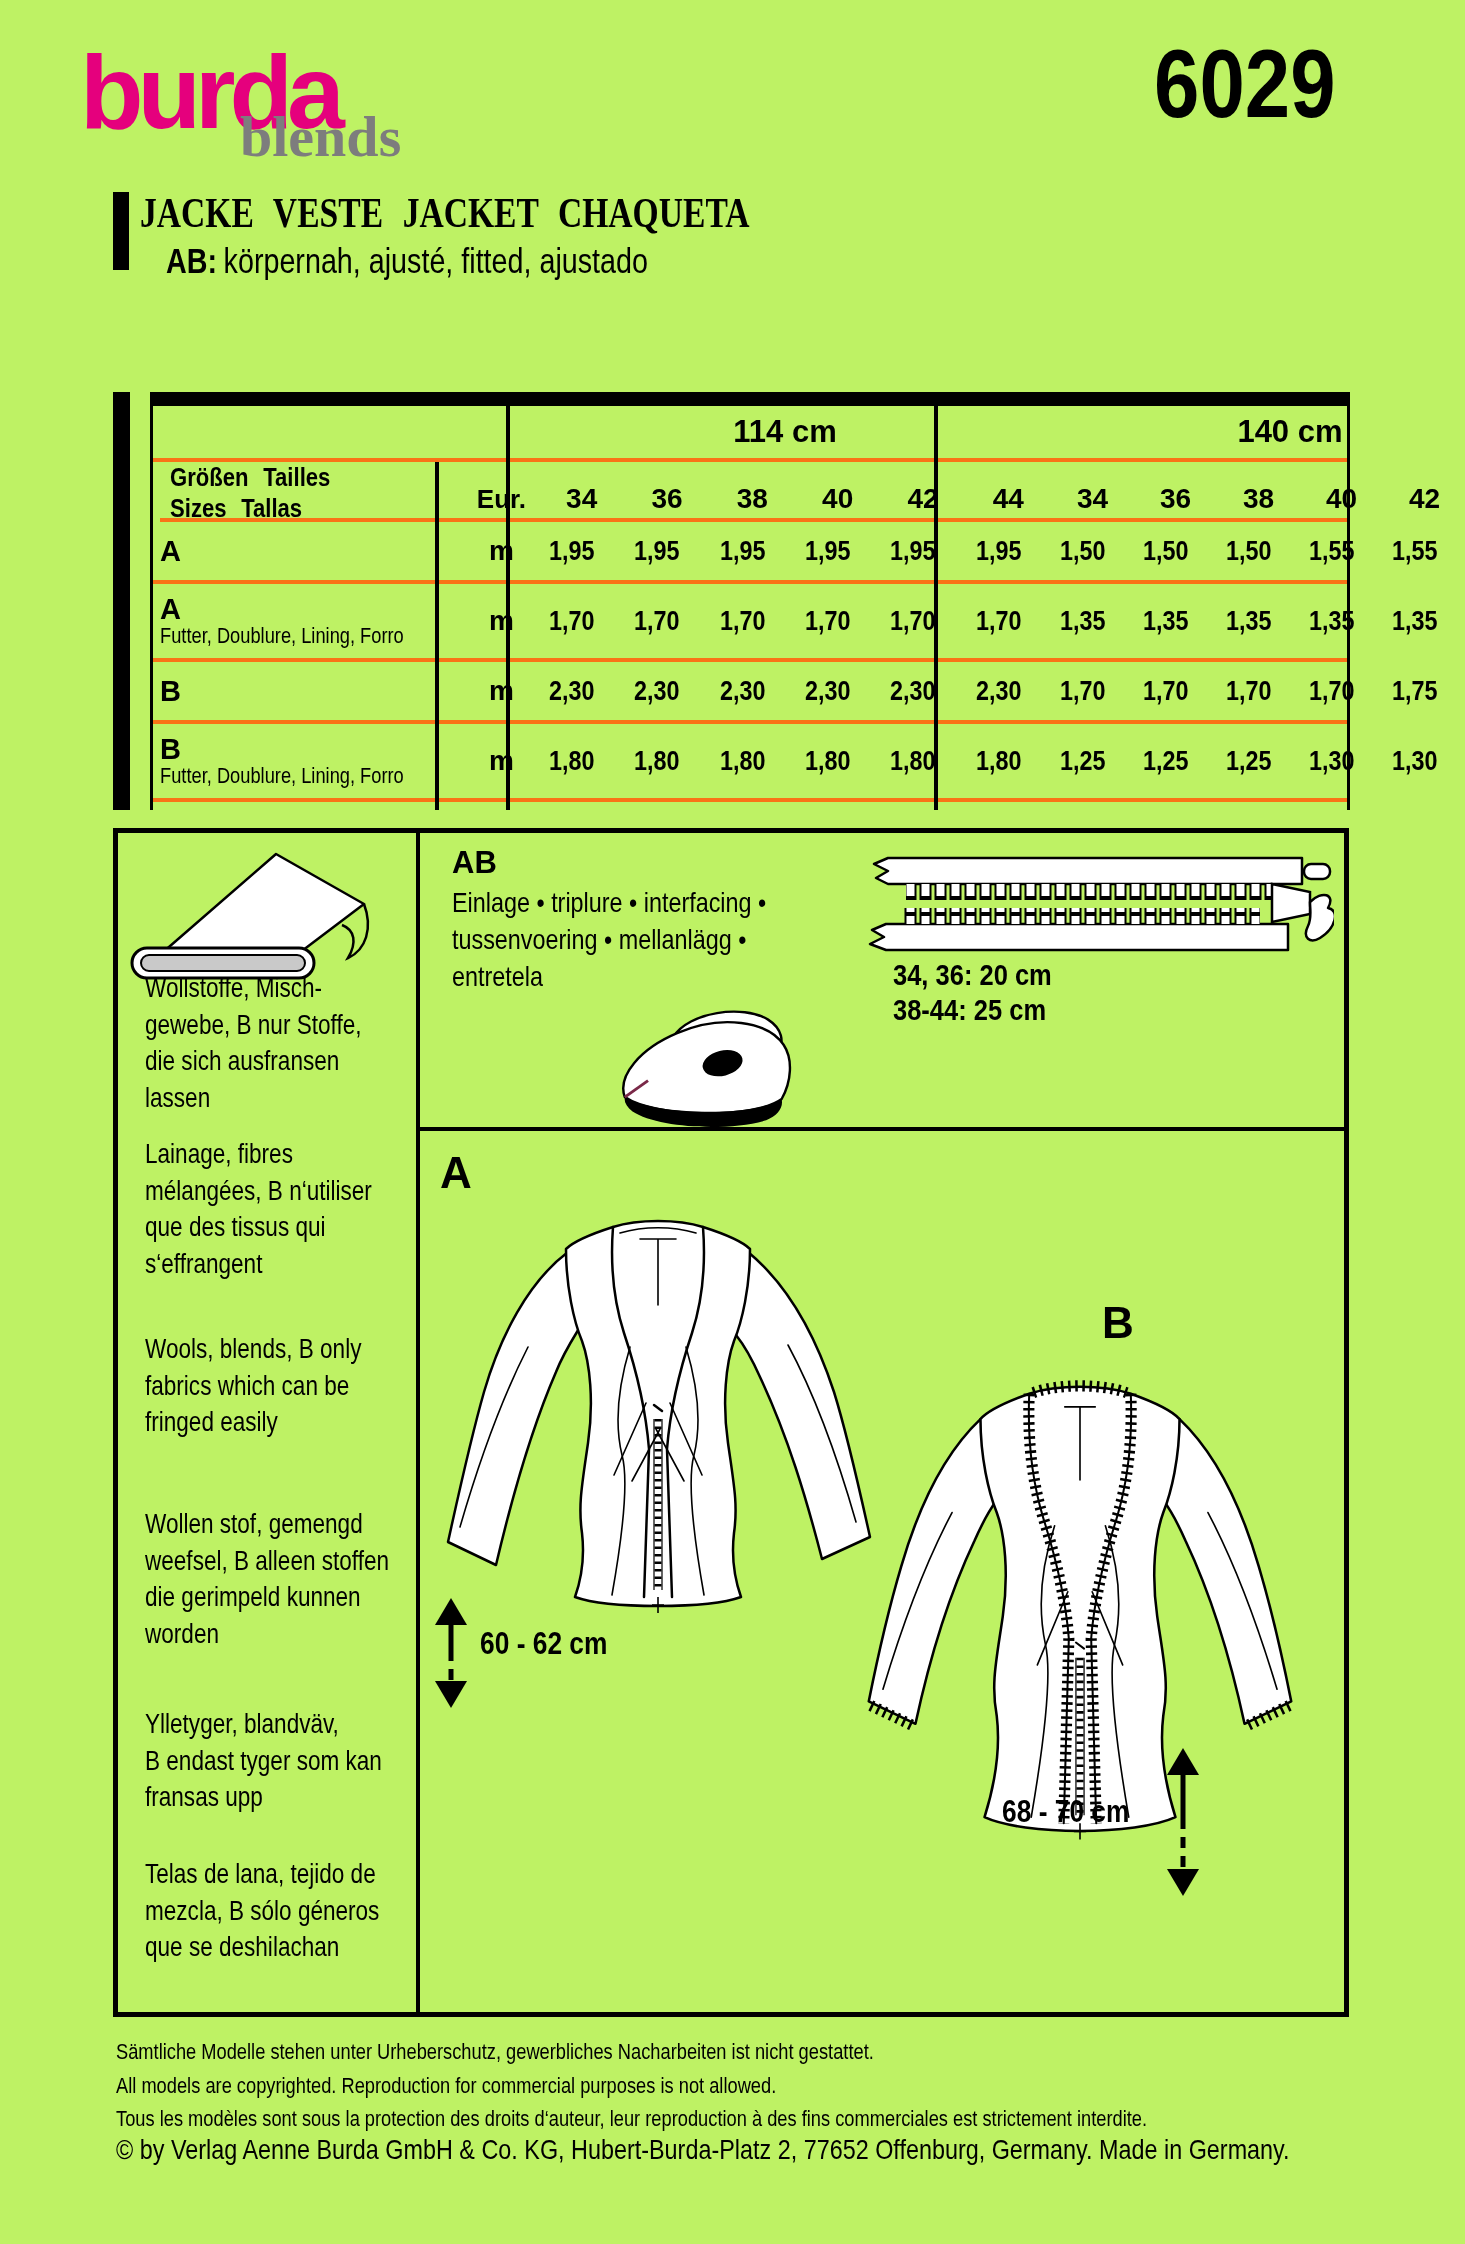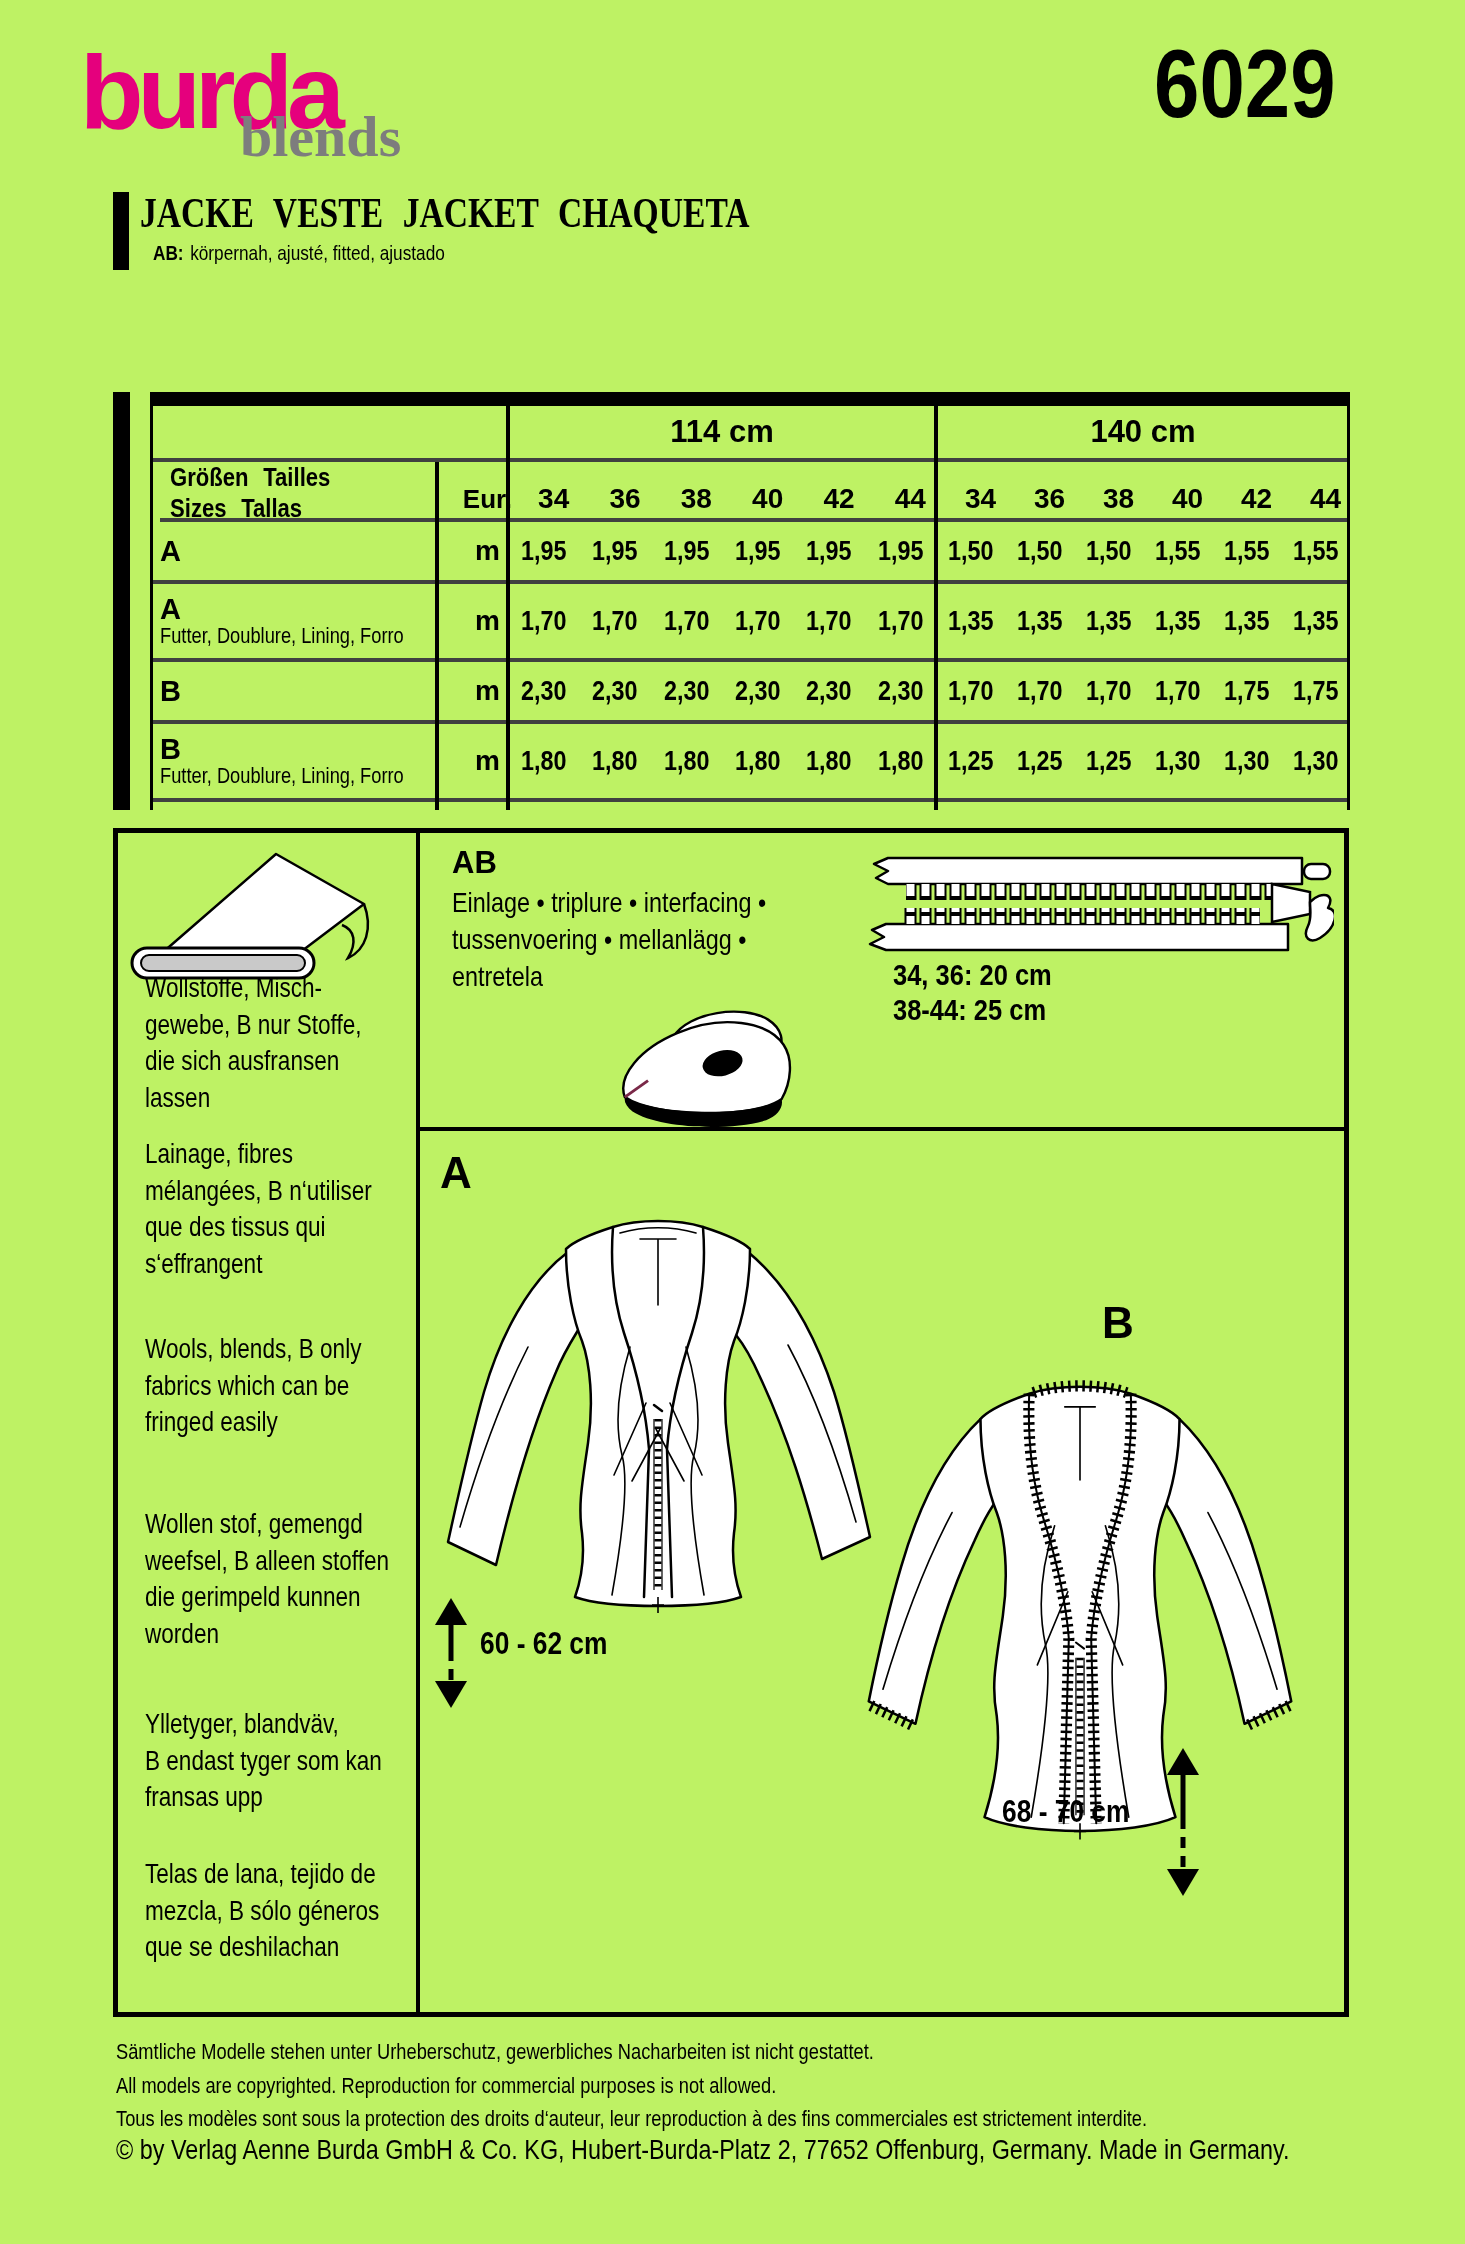--- a/index.html
+++ b/index.html
@@ -11,27 +11,27 @@
   .sx82{display:inline-block;transform:scaleX(.82);transform-origin:left top;}
   .sx85{display:inline-block;transform:scaleX(.85);transform-origin:left top;white-space:nowrap;}
   .sxc{display:inline-block;transform:scaleX(.85);transform-origin:center;white-space:nowrap;}
   .pre{white-space:pre-line;}
   
   .logo-burda{font-size:104px;font-weight:700;letter-spacing:-6px;color:#e5007d;line-height:1;}
   .logo-style{font-family:"Liberation Serif",serif;font-weight:700;font-size:58px;color:#7d7d7d;line-height:1;}
   .pattern-no{font-size:96px;font-weight:700;line-height:1;}
   .vbar{background:#000;}
   .title-main{font-size:42px;font-weight:700;word-spacing:14px;line-height:1.1;}
-  .title-sub{font-size:21px;line-height:1.15;}
+  .title-sub{font-size:35px;line-height:1.15;margin-left:13px;}
   .title-sub b{font-weight:700;margin-right:8px;}
   
   .ptable{position:absolute;left:150px;top:392px;width:1200px;height:418px;}
   .ptable .edge{position:absolute;top:0;bottom:0;width:3px;background:#000;}
   .topbar{height:14px;background:#000;}
-  .trow{display:grid;grid-template-columns:287px 71px repeat(6,71.33px) repeat(6,69px);border-bottom:4px solid #404040;box-sizing:border-box;}
+  .trow{display:grid;grid-template-columns:287px 71px repeat(6,71.33px) repeat(6,69px);border-bottom:4px solid #f97316;box-sizing:border-box;gap:14px;}
   .cell{display:flex;align-items:center;justify-content:center;overflow:visible;}
   .cell.lbl{justify-content:flex-start;padding-left:10px;flex-direction:column;align-items:flex-start;justify-content:center;}
   .cell.endv{align-items:flex-end;padding-bottom:9px;}
   .gh{font-size:31px;font-weight:700;}
   .szh{font-size:26px;font-weight:700;line-height:31px;word-spacing:10px;}
   .eur{font-size:26px;font-weight:700;justify-content:flex-end;padding-right:6px;}
   .sz{font-size:28px;font-weight:700;}
   .rl{font-size:29px;font-weight:700;line-height:30px;}
   .rsub{font-size:21.5px;font-weight:400;line-height:24px;}
   .unitc{font-size:28px;font-weight:700;justify-content:flex-end;padding-right:8px;}

